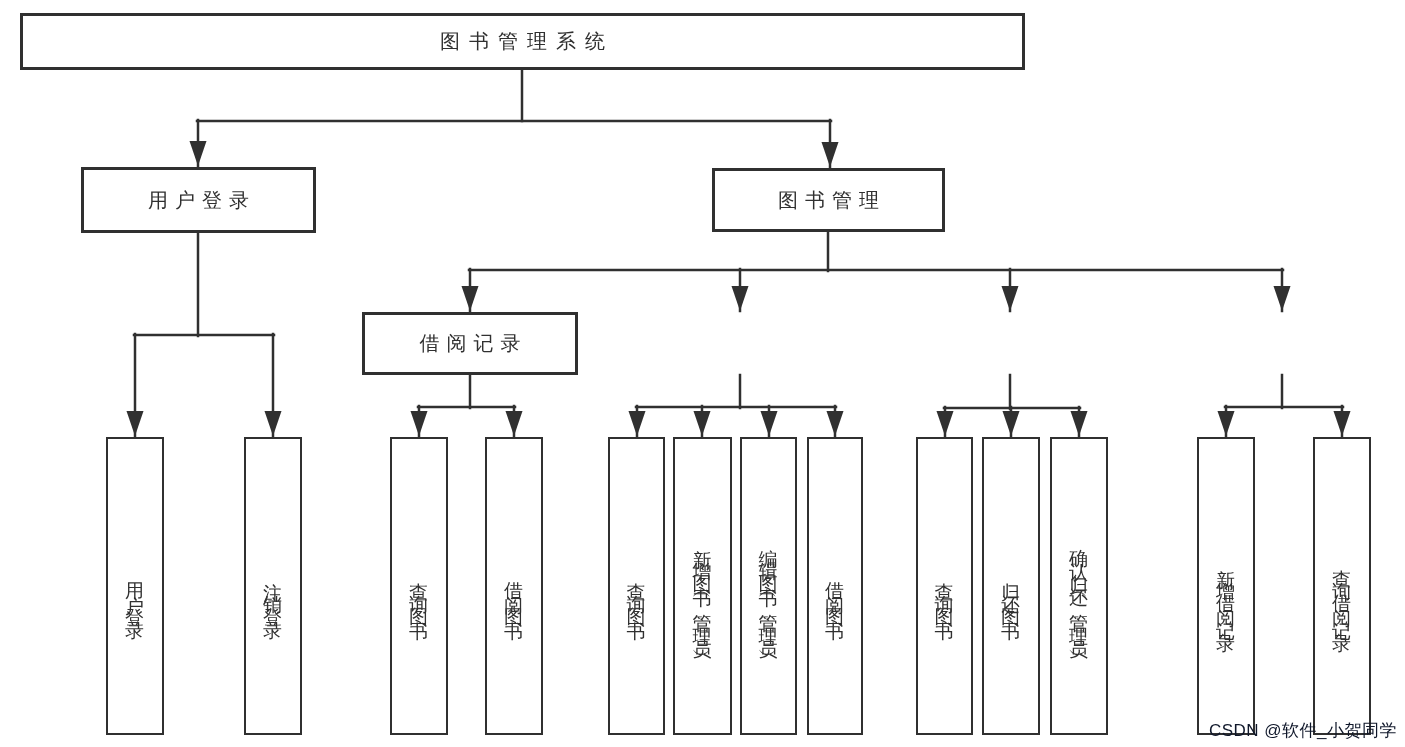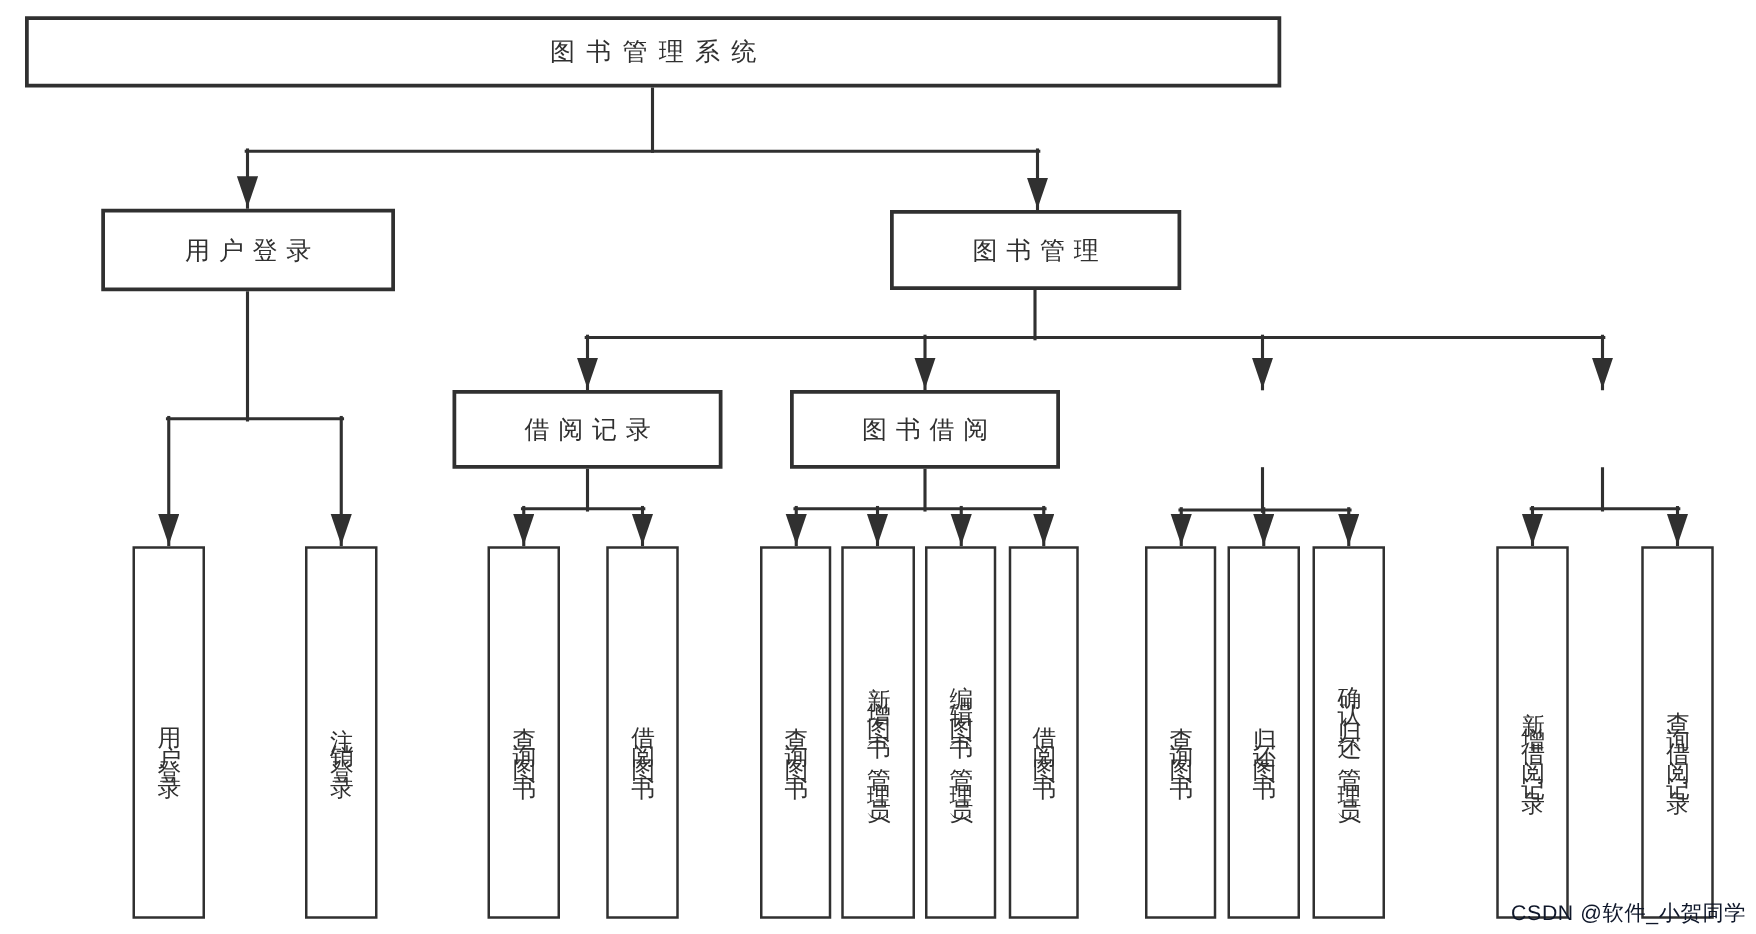--- a/index.html
+++ b/index.html
@@ -92,23 +92,20 @@
   <div class="node hbox" style="left:81px;top:167px;width:235px;height:66px">
     <span class="lbl">用户登录</span>
   </div>
   <div class="node hbox" style="left:712px;top:168px;width:233px;height:64px">
     <span class="lbl">图书管理</span>
   </div>
 
   <div class="node hbox" style="left:362px;top:312px;width:216px;height:63px">
     <span class="lbl">借阅记录</span>
   </div>
-  <div class="node hbox" style="left:632px;top:312px;width:216px;height:63px">
-    <span class="lbl">图书借阅</span>
-  </div>
 
   <div class="node vbox" style="left:106px;top:437px;width:58px;height:298px">
     <span class="vtext">用户登录</span>
   </div>
   <div class="node vbox" style="left:244px;top:437px;width:58px;height:298px">
     <span class="vtext">注销登录</span>
   </div>
 
   <div class="node vbox" style="left:390px;top:437px;width:58px;height:298px">
     <span class="vtext">查询图书</span>

